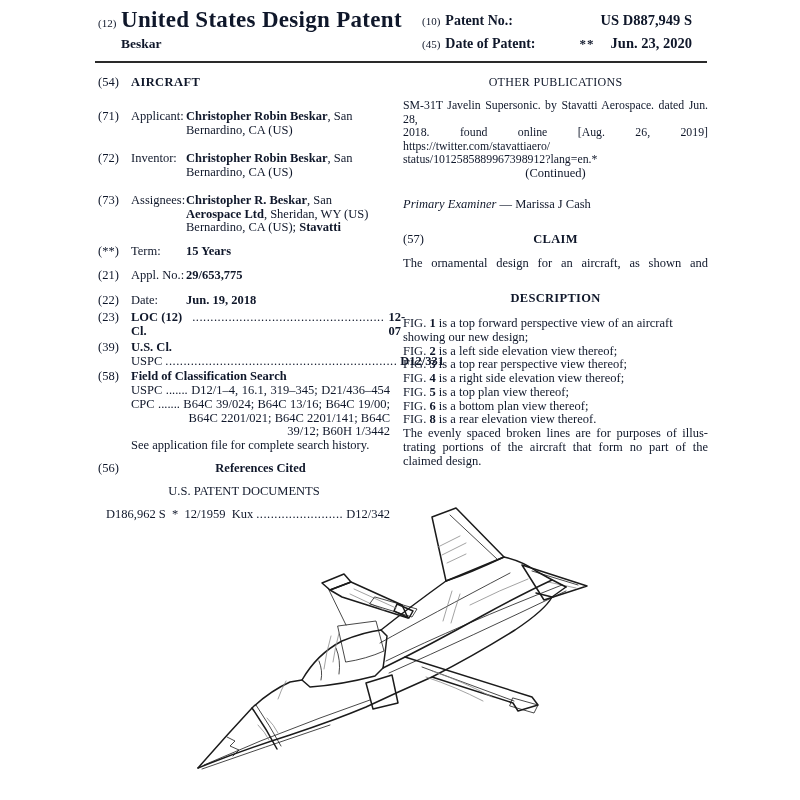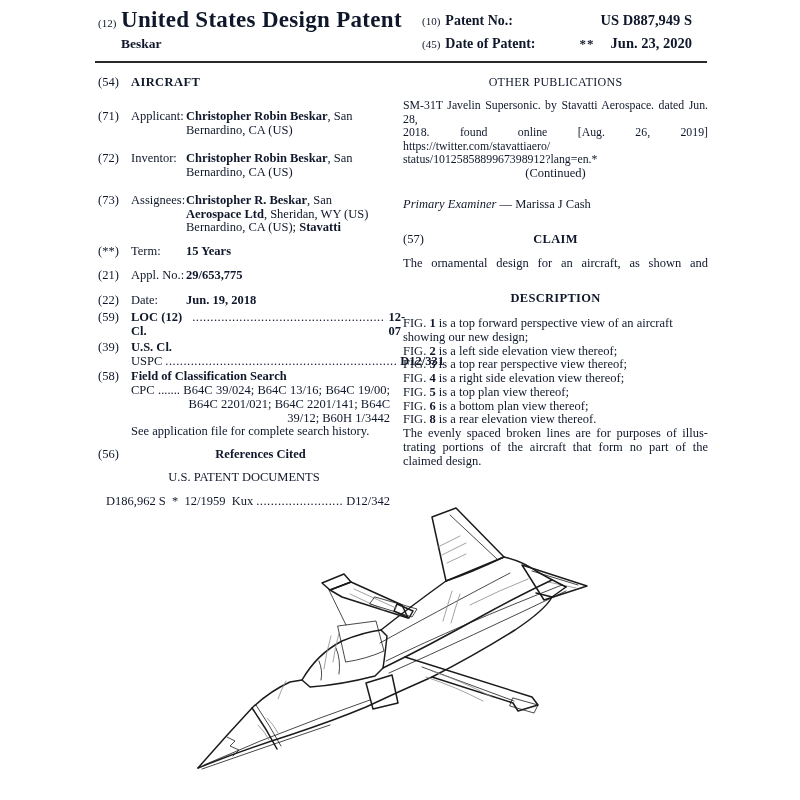--- a/index.html
+++ b/index.html
@@ -128,21 +128,21 @@
 
     <div class="row" style="margin-bottom:4px;">
       <span>(22)</span>
       <div class="lv">
         <span>Date:</span>
         <span class="b">Jun. 19, 2018</span>
       </div>
     </div>
 
     <div class="row" style="margin-bottom:2px;">
-      <span>(59)</span>
+      <span>(23)</span>
       <div class="leaderline">
         <span class="b">LOC (12) Cl.</span>
         <span class="leader">................................................................</span>
         <span class="b">12-07</span>
       </div>
     </div>
 
     <div class="row" style="margin-bottom:2px;">
       <span>(39)</span>
       <div>
@@ -152,20 +152,21 @@
           <span class="leader">................................................................</span>
           <span class="b">D12/331</span>
         </div>
       </div>
     </div>
 
     <div class="row" style="margin-bottom:9px;">
       <span>(58)</span>
       <div>
         <div class="b">Field of Classification Search</div>
+        <div class="stretch">USPC ....... D12/1–4, 16.1, 319–345; D21/436–454</div>
         <div class="stretch">CPC ....... B64C 39/024; B64C 13/16; B64C 19/00;</div>
         <div class="rt">B64C 2201/021; B64C 2201/141; B64C</div>
         <div class="rt">39/12; B60H 1/3442</div>
         <div>See application file for complete search history.</div>
       </div>
     </div>
 
     <div class="row" style="margin-top:6px; margin-bottom:9px;">
       <span>(56)</span>
       <div class="b ctr">References Cited</div>

